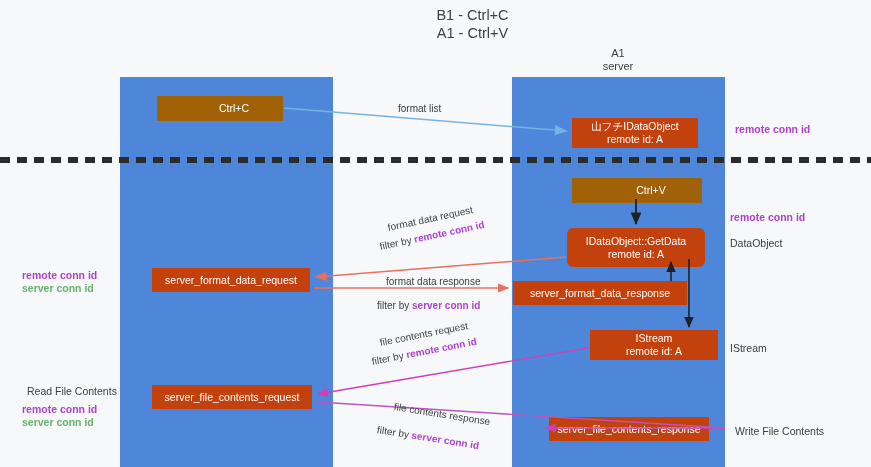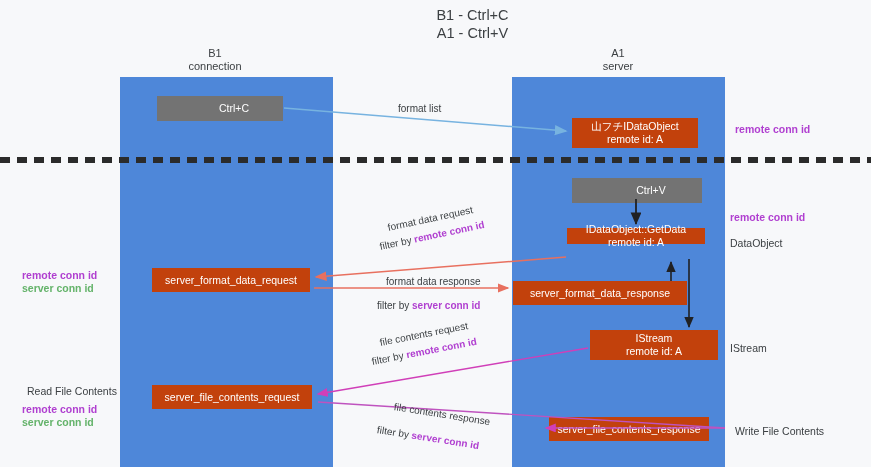--- a/index.html
+++ b/index.html
@@ -58,27 +58,27 @@
     flex-direction: column;
     align-items: center;
     justify-content: center;
     color: #ffffff;
     font-size: 10.5px;
     line-height: 13px;
     text-align: center;
     white-space: pre-line;
     z-index: 6;
   }
-  .box-green  { background: #737373; padding-left: 28px; }
+  .box-green  { background: #a16207; padding-left: 28px; }
   .box-orange { background: #c2410c; }
 
   #box-ctrlc  { left: 157px; top:  96px; width: 126px; height: 25px; }
   #box-fmtlist{ left: 572px; top: 118px; width: 126px; height: 30px; }
   #box-ctrlv  { left: 572px; top: 178px; width: 130px; height: 25px; }
-  #box-getdata{ left: 567px; top: 228px; width: 138px; height: 16px; }
+  #box-getdata{ left: 567px; top: 228px; width: 138px; height: 39px; border-radius: 6px; }
   #box-sfdreq { left: 152px; top: 268px; width: 158px; height: 24px; }
   #box-sfdres { left: 513px; top: 281px; width: 174px; height: 24px; }
   #box-istream{ left: 590px; top: 330px; width: 128px; height: 30px; }
   #box-sfcreq { left: 152px; top: 385px; width: 160px; height: 24px; }
   #box-sfcres { left: 549px; top: 417px; width: 160px; height: 24px; }
 
   
   #divider {
     position: absolute;
     left: 0;
@@ -127,22 +127,20 @@
   .rot-dn   { transform: rotate(9deg);   transform-origin: left center; }
 </style>
 </head>
 <body>
 
 <div id="canvas">
 
   <div id="title">B1 - Ctrl+C
 A1 - Ctrl+V</div>
 
-  <div class="col-header" id="hdr-b1">B1
-connection</div>
   <div class="col-header" id="hdr-a1">A1
 server</div>
 
   <div class="lane" id="lane-left"></div>
   <div class="lane" id="lane-right"></div>
 
   <svg id="arrows" viewBox="0 0 871 467" xmlns="http://www.w3.org/2000/svg">
     <defs>
       <marker id="ah-blue" markerWidth="9" markerHeight="9" refX="7" refY="3.2" orient="auto" markerUnits="strokeWidth">
         <path d="M0,0 L8,3.2 L0,6.4 z" fill="#77b3e0"></path>

